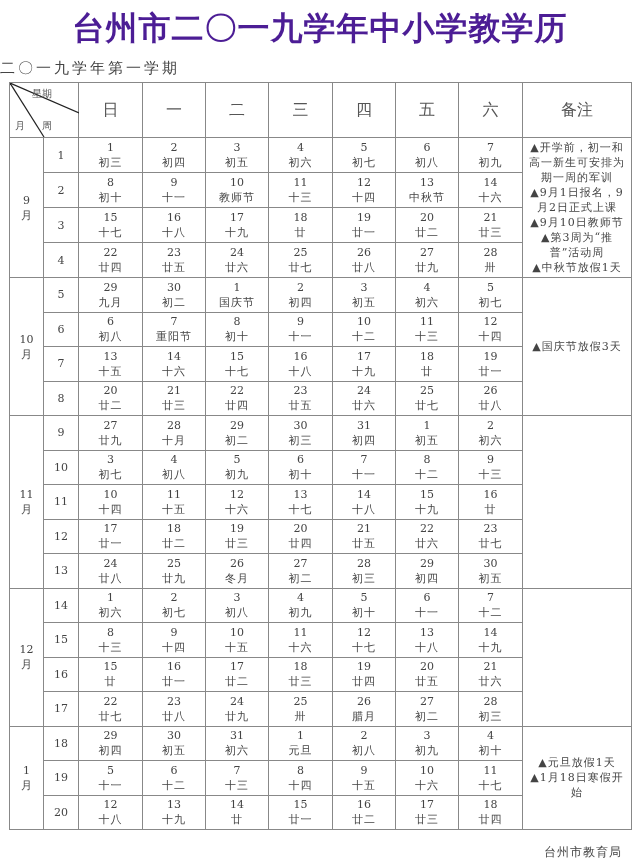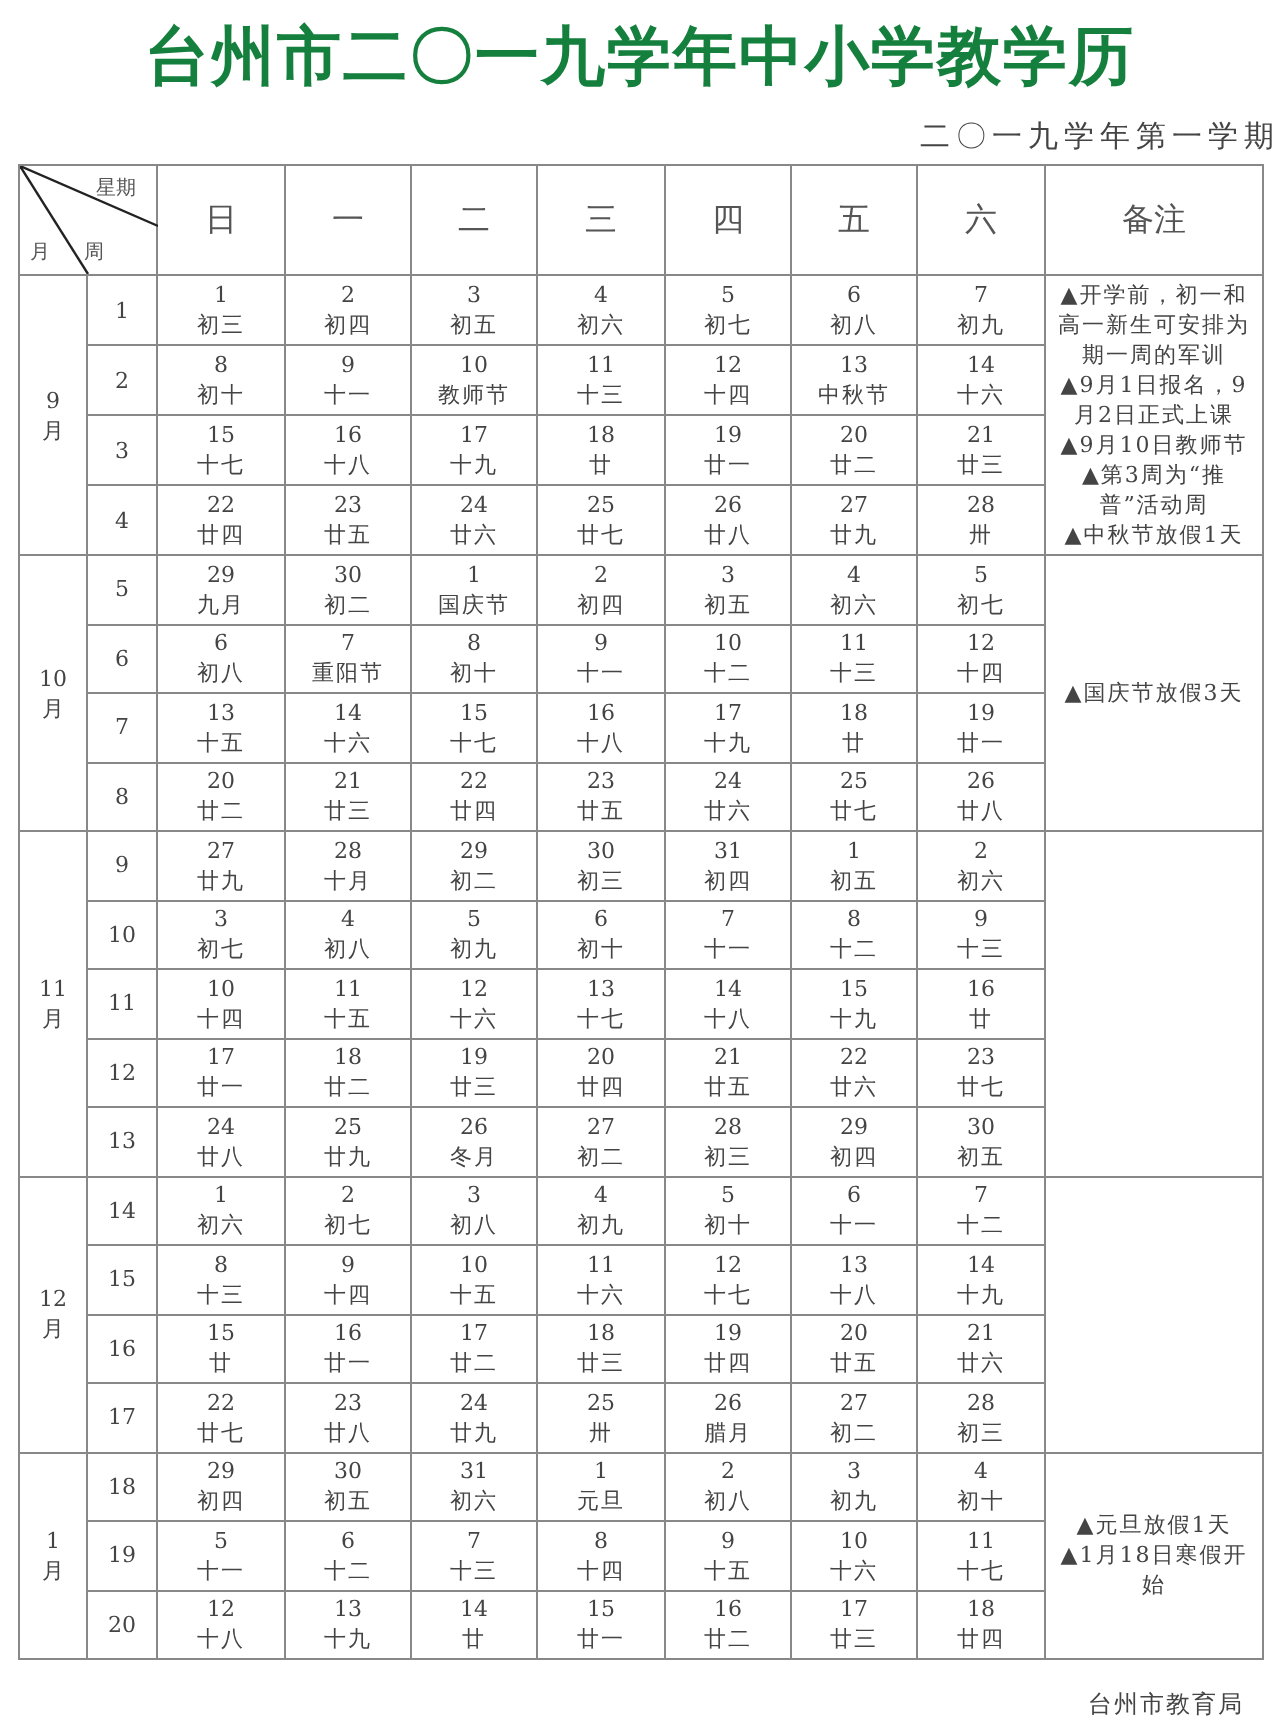--- a/index.html
+++ b/index.html
@@ -1,18 +1,18 @@
 <!DOCTYPE html>
 <html><head>
 <meta charset="utf-8">
 <style>
   html,body{margin:0;padding:0;background:#fff;}
   body{width:640px;height:861px;position:relative;overflow:hidden;font-family:"DejaVu Serif","Liberation Serif",serif;color:#333;}
-  .title{position:absolute;left:0;top:8px;width:640px;text-align:center;font-family:Liberation Sans, sans-serif;font-weight:bold;font-size:32px;color:#15803d;letter-spacing:1px;line-height:40px;}
-  .subtitle{position:absolute;left:0;top:58px;width:640px;text-align:right;font-size:15px;color:#444;letter-spacing:3px;line-height:20px;}
+  .title{position:absolute;left:0;top:8px;width:640px;text-align:center;font-family:Liberation Sans, sans-serif;font-weight:bold;font-size:32px;color:#4c1d95;letter-spacing:1px;line-height:40px;}
+  .subtitle{position:absolute;left:0;top:58px;width:640px;text-align:left;font-size:15px;color:#444;letter-spacing:3px;line-height:20px;}
   table.cal{position:absolute;left:9px;top:82px;border-collapse:collapse;table-layout:fixed;width:622px;}
   table.cal td, table.cal th{border:1px solid #888;padding:0;text-align:center;vertical-align:middle;font-weight:normal;}
   table.cal th{height:54px;font-size:16px;color:#555;}
   table.cal td{height:33.5px;font-size:11px;color:#444;line-height:15px;}
   .corner{position:relative;}
   .corner svg{position:absolute;left:0;top:0;}
   .corner .lbl{position:absolute;font-size:10px;color:#555;}
   .month-cell{font-size:11px;color:#444;line-height:16px;}
   .week-cell{font-size:11px;}
   .day-num{display:block;font-size:11px;}
@@ -40,21 +40,21 @@
       <col style="width:64px">
     <col style="width:109px">
   </colgroup>
   <thead>
     <tr>
       <th colspan="2" class="corner">
         <svg width="69" height="54">
           <line x1="0" y1="0" x2="69" y2="30" stroke="#222" stroke-width="1.2"></line>
           <line x1="0" y1="0" x2="34" y2="54" stroke="#222" stroke-width="1.2"></line>
         </svg>
-        <span class="lbl" style="left:38px;top:4px;">星期</span>
+        <span class="lbl" style="left:22px;top:4px;">星期</span>
         <span class="lbl" style="left:5px;top:36px;">月</span>
         <span class="lbl" style="left:32px;top:36px;">周</span>
       </th>
       <th>日</th>
       <th>一</th>
       <th>二</th>
       <th>三</th>
       <th>四</th>
       <th>五</th>
       <th>六</th>

